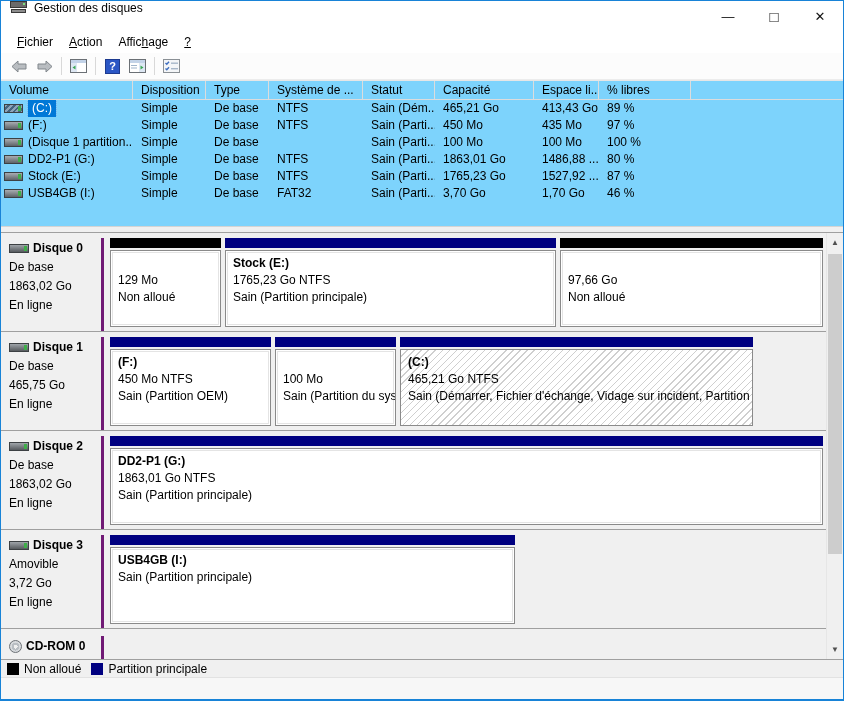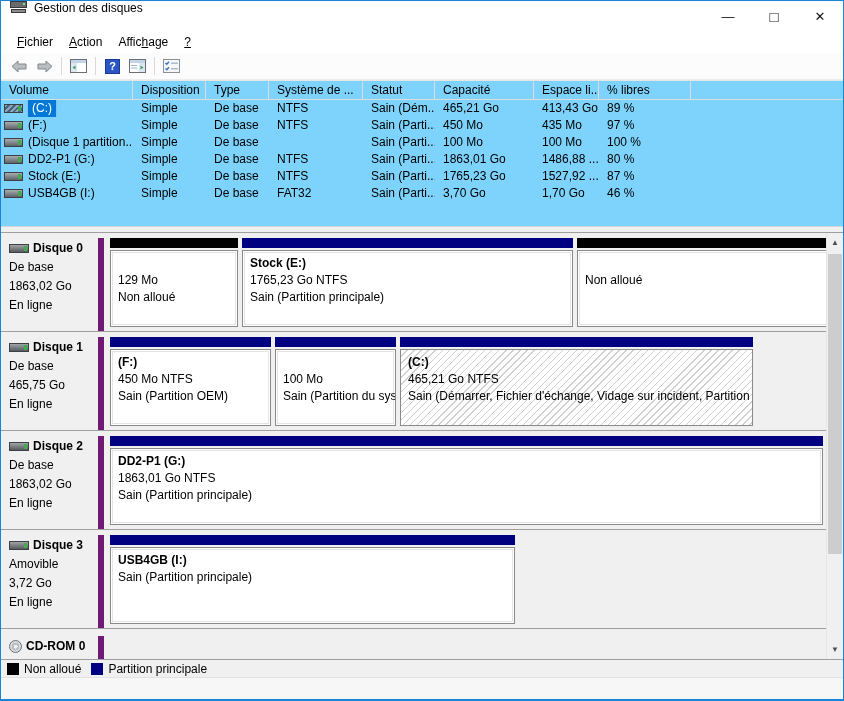--- a/index.html
+++ b/index.html
@@ -45,21 +45,21 @@
   .vol-icon::after{content:'';position:absolute;right:1px;top:1px;bottom:1px;width:3px;background:#3fae49;}
   .vol-icon.striped{background:repeating-linear-gradient(135deg,#8ea4b8 0 2px,#45647f 2px 4px);}
   .vlabel.sel{background:#0078d7;color:#fff;padding:0 4px;outline:1px dotted #7db6e8;}
   
   .splitter{height:7px;background:#f0f0f0;border-top:1px solid #d4d4d4;border-bottom:1px solid #9f9f9f;flex:0 0 auto;}
   
   .graphic-pane{flex:1 1 auto;background:#f0f0f0;position:relative;overflow:hidden;}
   .disk-area{position:absolute;left:0;top:0;right:17px;bottom:0;overflow:hidden;}
   .disk-row{height:99px;display:flex;padding:5px 0 0 8px;border-bottom:1px solid #9f9f9f;}
   .disk-row.cdrom{height:30px;border-bottom:none;padding-top:7px;justify-content:flex-end;}
-  .disk-label{width:95px;flex:0 0 auto;border-right:6px solid #701a75;margin-right:6px;padding-top:3px;}
+  .disk-label{width:95px;flex:0 0 auto;border-right:3px solid #701a75;margin-right:6px;padding-top:3px;}
   .disk-name-row{display:flex;align-items:center;gap:4px;font-weight:bold;}
   .disk-icon{width:20px;height:9px;flex:0 0 auto;position:relative;
     background:linear-gradient(#9fa4a9,#565a5e);border:1px solid #3c4043;}
   .disk-icon::after{content:'';position:absolute;right:1px;top:1px;bottom:1px;width:3px;background:#3fae49;}
   .cd-icon{width:13px;height:13px;flex:0 0 auto;border-radius:50%;
     background:radial-gradient(circle at 50% 50%, #f0f0f0 0 2px, #b9bec3 2px 4px, #d7dadd 4px 6px, #8f9499 6px);border:1px solid #6d7277;}
   .disk-line{margin-top:6px;line-height:13px;}
   .disk-strip{display:flex;gap:4px;flex:1 1 auto;}
   .part{display:flex;flex-direction:column;flex:0 0 auto;}
   .part-bar{height:10px;flex:0 0 auto;}
@@ -274,40 +274,41 @@
             <div class="disk-label">
               <div class="disk-name-row">
                 <span class="disk-icon"></span>
                 <span>Disque 0</span>
               </div>
               <div class="disk-line">De base</div>
               <div class="disk-line">1863,02 Go</div>
               <div class="disk-line">En ligne</div>
             </div>
             <div class="disk-strip">
-              <div class="part" style="width: 128px;">
+              <div class="part" style="width: 111px;">
                 <div class="part-bar" style="background: rgb(0, 0, 0);"></div>
                 <div class="part-body">
                   <div class="part-title"></div>
                   <div class="part-line">129 Mo</div>
                   <div class="part-line">Non alloué</div>
                 </div>
               </div>
               <div class="part" style="width: 331px;">
                 <div class="part-bar" style="background: rgb(0, 0, 128);"></div>
                 <div class="part-body">
                   <div class="part-title">Stock  (E:)</div>
                   <div class="part-line">1765,23 Go NTFS</div>
                   <div class="part-line">Sain (Partition principale)</div>
                 </div>
               </div>
               <div class="part" style="width: 263px;">
                 <div class="part-bar" style="background: rgb(0, 0, 0);"></div>
                 <div class="part-body">
                   <div class="part-title"></div>
+                  <div class="part-line">97,66 Go</div>
                   <div class="part-line">Non alloué</div>
                 </div>
               </div>
             </div>
           </div>
           <div class="disk-row">
             <div class="disk-label">
               <div class="disk-name-row">
                 <span class="disk-icon"></span>
                 <span>Disque 1</span>

